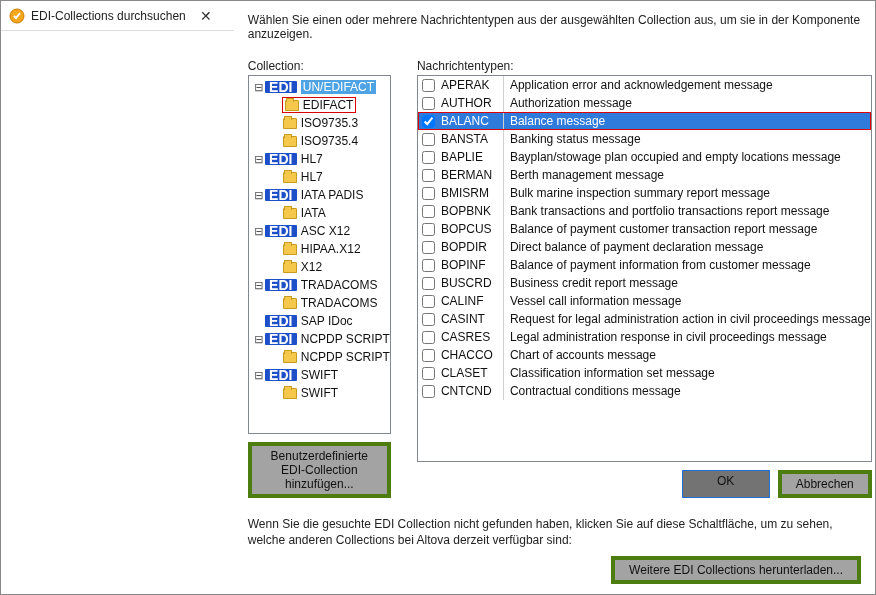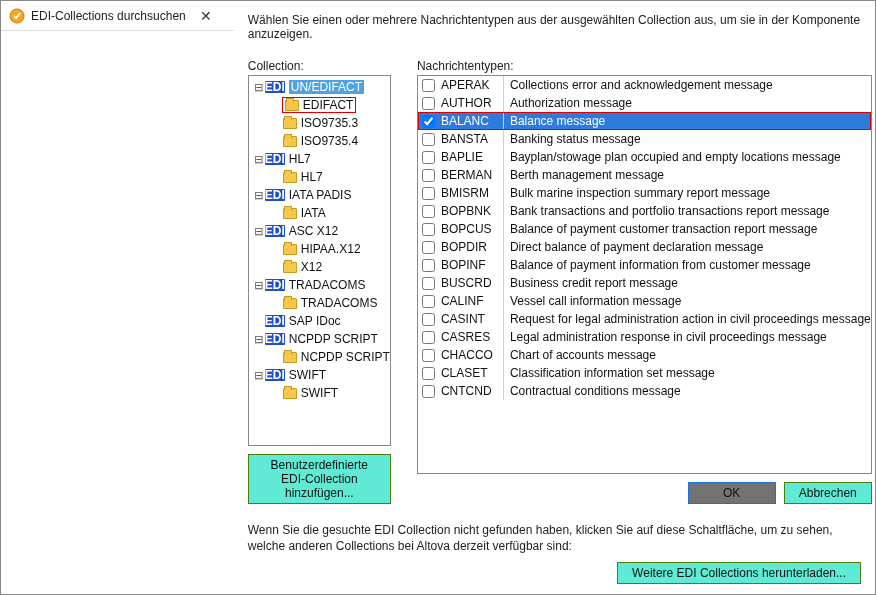--- a/index.html
+++ b/index.html
@@ -14,38 +14,38 @@
 .main-row { flex: 1; display: flex; gap: 26px; min-height: 0; }
 .col-left { width: 310px; display: flex; flex-direction: column; min-height: 0; }
 .col-right { flex: 1; display: flex; flex-direction: column; min-height: 0; }
 .label { margin-bottom: 2px; color: #222; }
 .treebox { flex: 1; border: 1px solid #828790; background: #fff; overflow: auto; padding: 2px 0; }
 .listbox-wrap { flex: 1; border: 1px solid #828790; background: #fff; display: flex; overflow: hidden; }
 .listbox { flex: 1; overflow-y: scroll; }
 .tree-row { display: flex; align-items: center; height: 18px; padding-left: 4px; white-space: nowrap; }
 .exp { display:inline-block; width:12px; text-align:center; color:#555; font-size:11px; line-height:12px; cursor:pointer; }
 .exp.blank { visibility:hidden; }
-.edi-badge { display:inline-block; width:20px; height:12px; background:#1d4fc9; color:#fff; font-size:12px; font-weight:bold; line-height:12px; text-align:center; margin-right:4px; border-radius:1px; }
+.edi-badge { display:inline-block; width:32px; height:12px; background:#1d4fc9; color:#fff; font-size:14px; font-weight:bold; line-height:12px; text-align:center; margin-right:4px; border-radius:1px; }
 .folder-icon { display:inline-block; width:14px; height:11px; background:#f5c84c; border:1px solid #c89a1e; border-radius:1px 1px 0 0; margin-right:4px; position:relative; }
 .folder-icon::before { content:""; position:absolute; top:-3px; left:0; width:6px; height:3px; background:#f5c84c; border:1px solid #c89a1e; border-bottom:none; border-radius:1px 1px 0 0; }
 .tree-label { color:#111; }
 .tree-label.sel { background:#4da3e4; color:#fff; padding:0 2px; }
 .red-outline { outline:1px solid #d00; outline-offset:0; padding:0 2px; display:inline-flex; align-items:center; }
 .ind1 { padding-left: 4px; }
 .ind2 { padding-left: 22px; }
 .row { display:flex; align-items:center; height:18px; border-bottom:0; cursor:pointer; }
 .row .chk { margin:0 4px 0 4px; width:13px; height:13px; }
 .row .code { width:64px; padding-left:2px; color:#111; }
 .row .sep { width:1px; align-self:stretch; background:#d0d0d0; }
 .row .desc { flex:1; padding-left:6px; color:#111; white-space:nowrap; overflow:hidden; text-overflow:ellipsis; }
 .row.selected { background:#2f7bdc; color:#fff; outline:1px solid #d00; outline-offset:-1px; }
 .row.selected .code, .row.selected .desc { color:#fff; }
 .btn-row { display:flex; justify-content:flex-start; margin-top:8px; gap:8px; }
 .btn-row.right { justify-content:flex-end; }
-.btn { border:1px solid #4d7c0f; background:#5eead4; padding:3px 14px; min-width:80px; text-align:center; cursor:pointer; color:#111; }
+.btn { border:4px solid #4d7c0f; background:#a3a3a3; padding:3px 14px; min-width:80px; text-align:center; cursor:pointer; color:#111; }
 .btn.primary { border:1.5px solid #1e6fd6; background:#737373; }
 .footer-text { margin-top:18px; color:#222; line-height:1.35; }
 .footer-btn-row { display:flex; justify-content:flex-end; margin-top:8px; }
 </style>
 </head>
 <body>
 
 <div class="window">
   <div class="titlebar">
     <span class="app-icon">
@@ -165,21 +165,21 @@
       </div>
 
       <div class="col-right">
         <div class="label">Nachrichtentypen:</div>
         <div class="listbox-wrap">
           <div class="listbox" id="listbox">
               <div class="row">
                 <input type="checkbox" class="chk" style="">
                 <div class="code">APERAK</div>
                 <div class="sep"></div>
-                <div class="desc">Collections error and acknowledgement message</div>
+                <div class="desc">Application error and acknowledgement message</div>
               </div>
               <div class="row">
                 <input type="checkbox" class="chk" style="">
                 <div class="code">AUTHOR</div>
                 <div class="sep"></div>
                 <div class="desc">Authorization message</div>
               </div>
               <div class="row selected">
                 <input type="checkbox" class="chk" checked="" style="">
                 <div class="code">BALANC</div>

